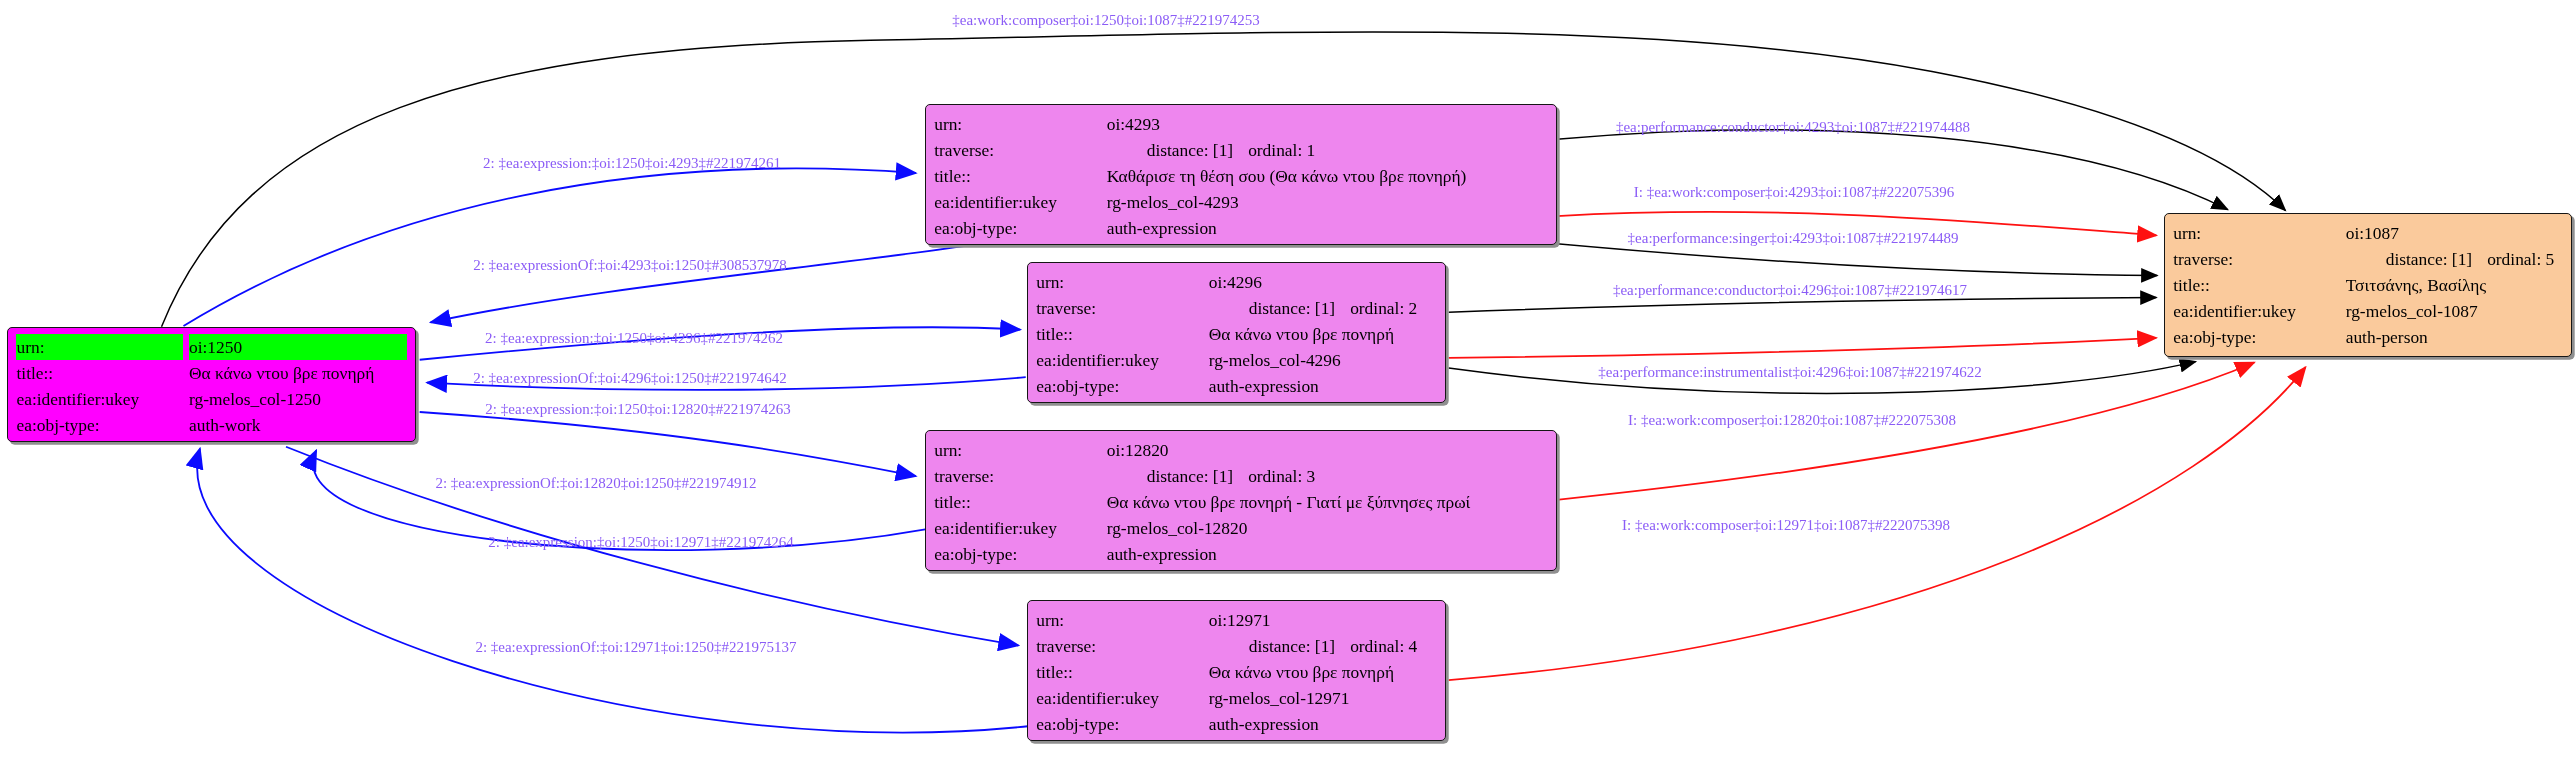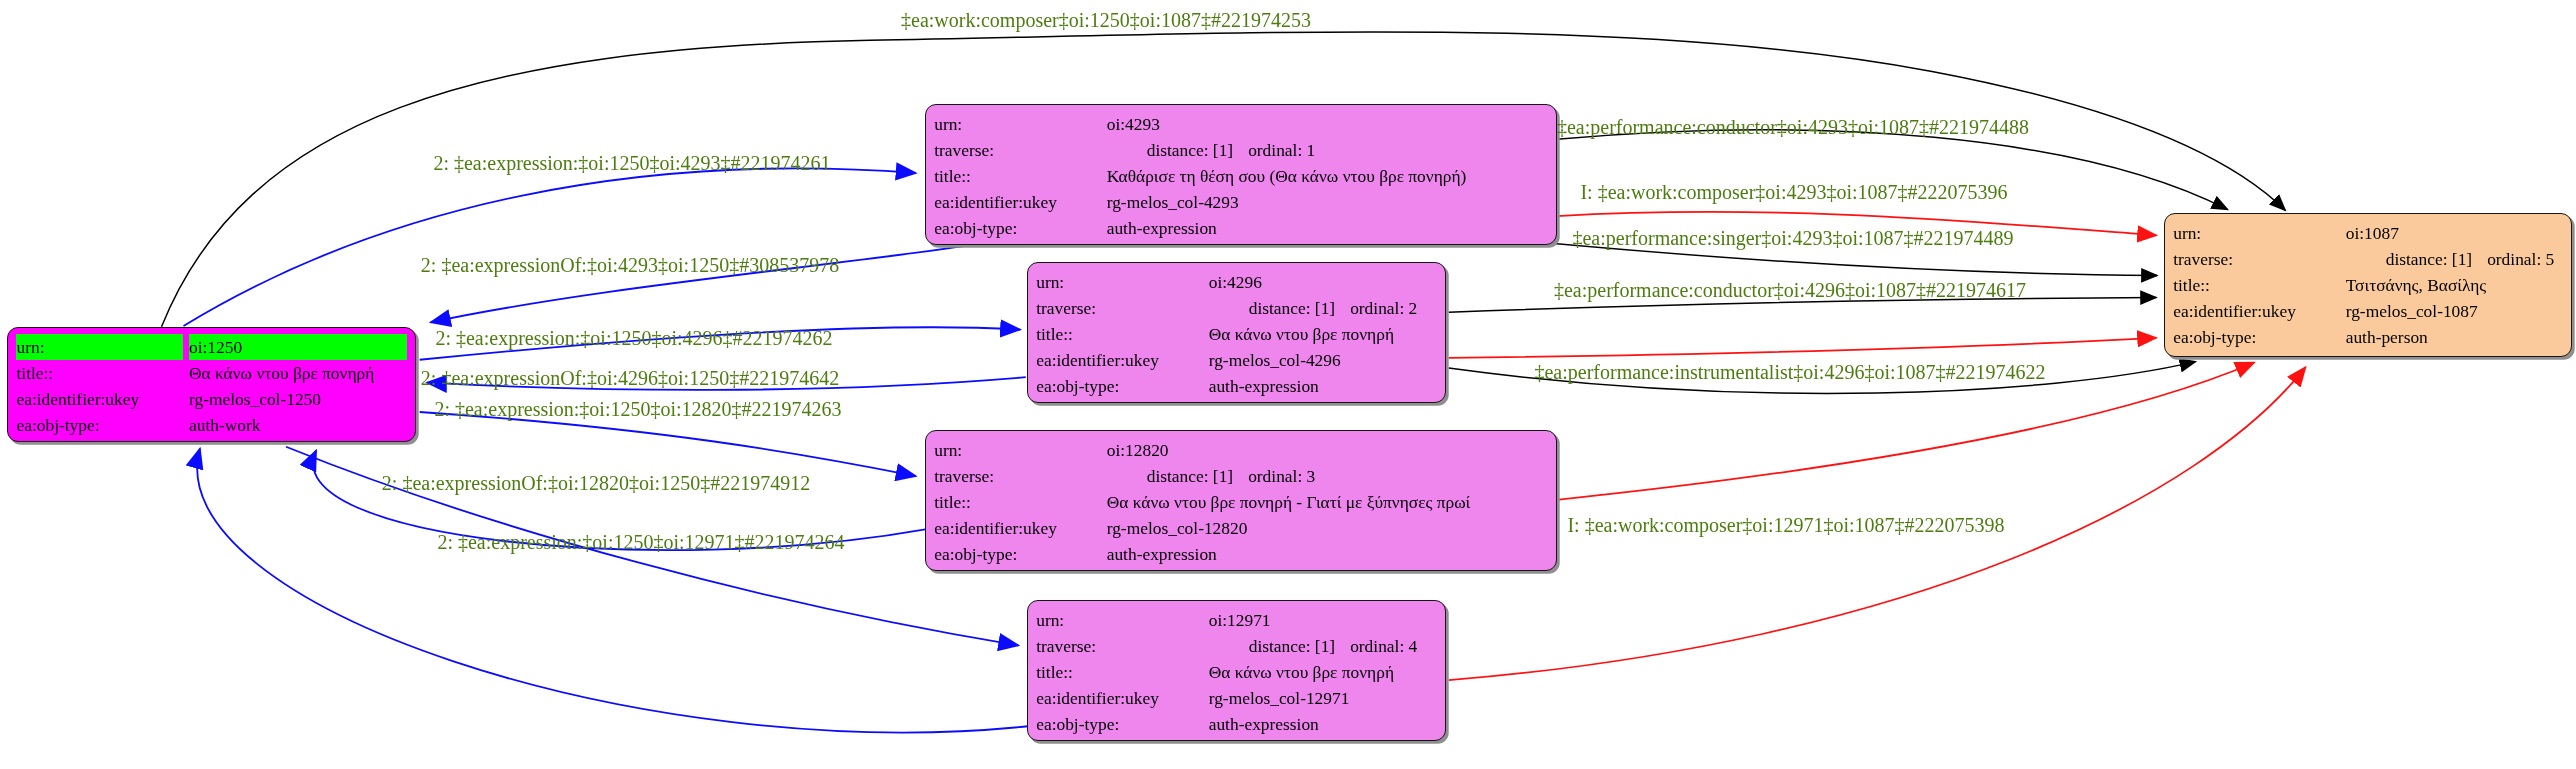--- a/index.html
+++ b/index.html
@@ -7,34 +7,34 @@
     position:relative;width:2576px;height:769px;background:#ffffff;overflow:hidden;
     font-family:"Liberation Serif","DejaVu Serif",serif;color:#000;
   }
   svg.edges{position:absolute;left:0;top:0;width:2576px;height:769px;}
   .e{fill:none;}
   .e-blue{stroke:var(--expression_edge);stroke-width:2px;}
   .e-black{stroke:var(--default_edge);stroke-width:1.6px;}
   .e-red{stroke:var(--inferred_edge);stroke-width:1.9px;}
 
   .node{
-    position:absolute;box-sizing:border-box;border:1.8px solid #161616;border-radius:11px;
+    position:absolute;box-sizing:border-box;border:1.8px solid #161616;border-radius:5px;
     box-shadow:2.7px 2.7px 0 #8f8f8f;padding-top:6.4px;font-size:17.4px;
   }
   .node.work{background:var(--work_fill);}
   .node.expr{background:var(--expression_fill);}
   .node.person{background:var(--person_fill);}
   .nrow{display:grid;grid-template-columns:167px 1fr;column-gap:5.5px;padding:0 8.2px;height:26px;line-height:26px;white-space:nowrap;}
   .nrow .cell{overflow:hidden;}
   .nrow.green .cell{background:var(--work_highlight);}
   .trav{display:flex;gap:15px;margin-left:40px;}
 
   .edge-label{
     position:absolute;transform:translateX(-50%);white-space:nowrap;
-    font-size:20px;line-height:24px;color:#4d7c0f;
+    font-size:15px;line-height:24px;color:#8b5cf6;
   }
   .caption{
     position:absolute;transform:translateX(-50%);white-space:nowrap;
     font-size:19px;line-height:24px;color:#000;margin-top:37px;
   }
 </style>
 </head>
 <body>
 
 <div class="canvas">
@@ -222,23 +222,25 @@
     </div>
   </div>
 
   <div class="edge-label" style="left:632px;top:151px">2: ‡ea:expression:‡oi:1250‡oi:4293‡#221974261</div>
   <div class="edge-label" style="left:630px;top:253px">2: ‡ea:expressionOf:‡oi:4293‡oi:1250‡#308537978</div>
   <div class="edge-label" style="left:634px;top:326px">2: ‡ea:expression:‡oi:1250‡oi:4296‡#221974262</div>
   <div class="edge-label" style="left:630px;top:366px">2: ‡ea:expressionOf:‡oi:4296‡oi:1250‡#221974642</div>
   <div class="edge-label" style="left:638px;top:397px">2: ‡ea:expression:‡oi:1250‡oi:12820‡#221974263</div>
   <div class="edge-label" style="left:596px;top:471px">2: ‡ea:expressionOf:‡oi:12820‡oi:1250‡#221974912</div>
   <div class="edge-label" style="left:641px;top:530px">2: ‡ea:expression:‡oi:1250‡oi:12971‡#221974264</div>
+  <div class="edge-label" style="left:636px;top:635px">2: ‡ea:expressionOf:‡oi:12971‡oi:1250‡#221975137</div>
   <div class="edge-label" style="left:1106px;top:8.2px">‡ea:work:composer‡oi:1250‡oi:1087‡#221974253</div>
   <div class="edge-label" style="left:1793px;top:115px">‡ea:performance:conductor‡oi:4293‡oi:1087‡#221974488</div>
   <div class="edge-label" style="left:1794px;top:180px">I: ‡ea:work:composer‡oi:4293‡oi:1087‡#222075396</div>
   <div class="edge-label" style="left:1793px;top:226px">‡ea:performance:singer‡oi:4293‡oi:1087‡#221974489</div>
   <div class="edge-label" style="left:1790px;top:278px">‡ea:performance:conductor‡oi:4296‡oi:1087‡#221974617</div>
   <div class="edge-label" style="left:1790px;top:360px">‡ea:performance:instrumentalist‡oi:4296‡oi:1087‡#221974622</div>
+  <div class="edge-label" style="left:1792px;top:408px">I: ‡ea:work:composer‡oi:12820‡oi:1087‡#222075308</div>
   <div class="edge-label" style="left:1786px;top:513px">I: ‡ea:work:composer‡oi:12971‡oi:1087‡#222075398</div>
 
   <div class="caption" style="left:1286px;top:738px">root: 1250 nodes count: 6</div>
 </div>
 
 
 </body></html>

